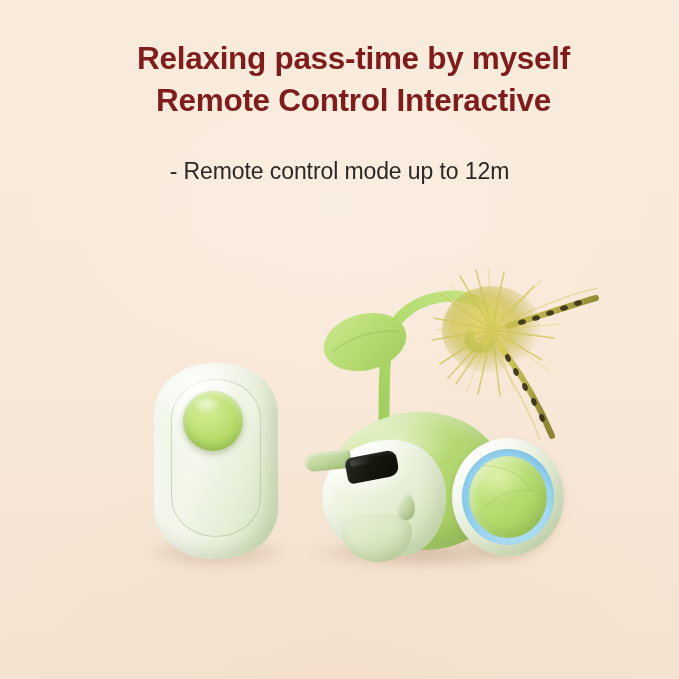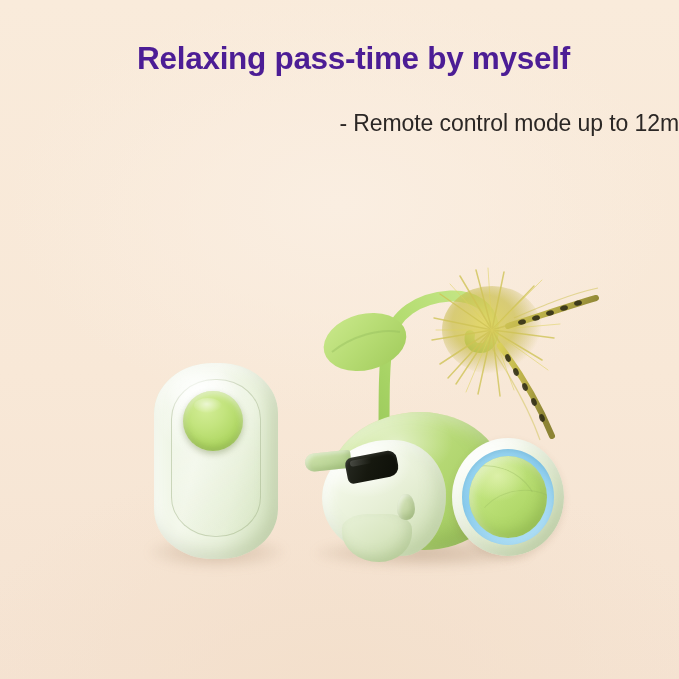--- a/index.html
+++ b/index.html
@@ -35,33 +35,32 @@
   
   .text-block {
     position: absolute;
     left: 0;
     right: 0;
     top: 38px;
     text-align: center;
     z-index: 6;
   }
   .headline {
-    color: #4c1d95;
+    color: #7f1d1d;
     font-size: 31.5px;
     font-weight: bold;
     line-height: 1.32;
     letter-spacing: -0.3px;
     margin: 0;
     padding-left: 28px;
   }
   .headline .hl-line { display: block; }
 
   .sub-block {
-    margin-top: 27px;
-    text-align: right;
+    margin-top: 34px;
   }
   .subline {
     display: block;
     color: #2b2725;
     font-size: 23px;
     font-weight: normal;
     line-height: 1.42;
     letter-spacing: -0.1px;
   }
 
@@ -328,20 +327,21 @@
 </head>
 <body>
 
 <div id="poster">
 
   <div class="backdrop"></div>
 
   <div class="text-block">
     <h1 class="headline">
       <span class="hl-line">Relaxing pass-time by myself</span>
+      <span class="hl-line">Remote Control Interactive</span>
     </h1>
     <div class="sub-block">
       <span class="subline">- Remote control mode up to 12m</span>
     </div>
   </div>
 
   <div class="remote-group">
     <div class="remote-shadow"></div>
     <div class="remote-body">
       <div class="remote-inner-outline"></div>

